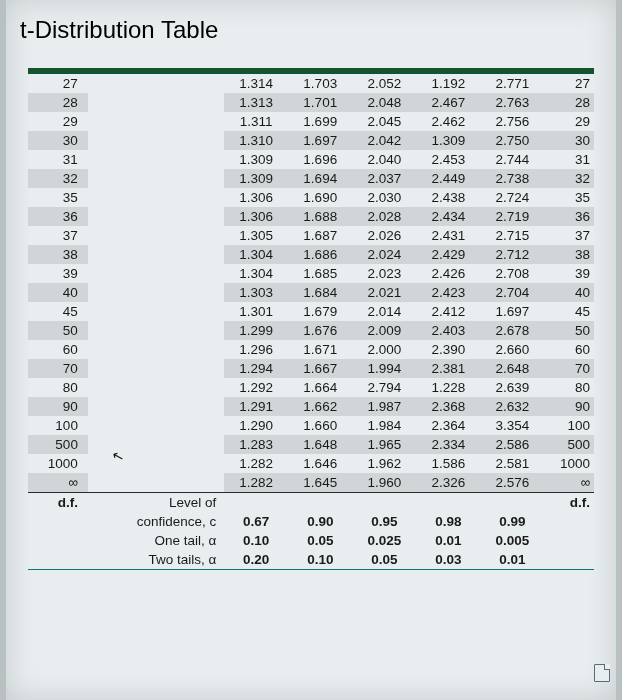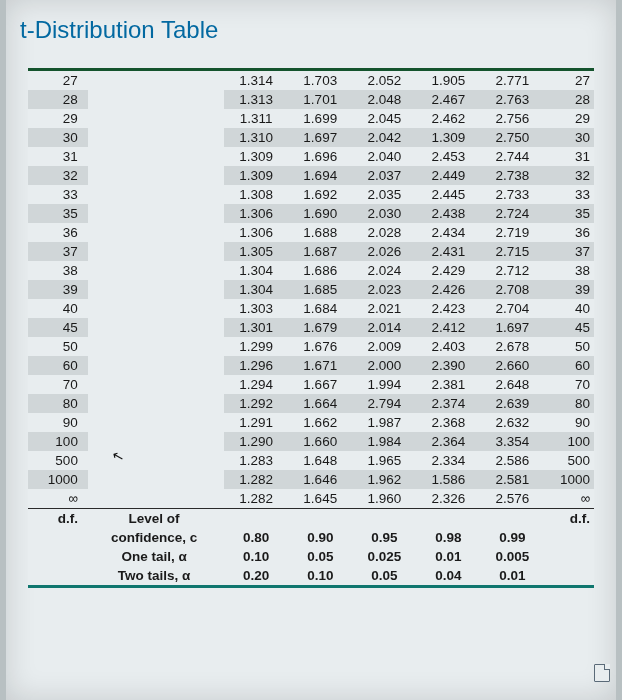--- a/index.html
+++ b/index.html
@@ -16,21 +16,21 @@
     background: #e8edef;
     margin: 0 6px;
     padding: 10px 0 0 0;
     box-shadow: inset 0 0 30px rgba(0,0,0,0.15);
     height: 700px;
     box-sizing: border-box;
   }
   .title {
     font-size: 24px;
     font-weight: 400;
-    color: #0369a1;
+    color: #000000;
     padding: 6px 14px 24px 14px;
   }
   .table-wrap {
     padding: 0 22px;
   }
   table {
     border-collapse: collapse;
     width: 100%;
     font-size: 13.5px;
   }
@@ -43,25 +43,25 @@
   td {
     padding: 2px 4px;
     text-align: center;
     color: #1a1a1a;
     white-space: nowrap;
   }
   td.df-left { text-align: right; padding-right: 10px; width: 44px;}
   td.spacer { width: 120px; background: transparent !important;}
   td.v { width: 54px; }
   td.df-right { text-align: right; padding-right: 4px; width: 40px;}
-  tbody tr.div-top td { border-top: 3px solid #14532d; }
+  tbody tr.div-top td { border-top: 6px solid #14532d; }
   tfoot tr td { background: #e8edef; padding: 2px 4px;}
   tfoot tr.bord-t td { border-top: 1px solid #2a2a2a; }
-  tfoot tr.bord-b td { border-bottom: 3px solid #0f766e; margin-top: 13px; }
-  tfoot td.lab { font-weight: bold; padding-right: 8px;}
+  tfoot tr.bord-b td { border-bottom: 1px solid #0f766e; margin-top: 13px; }
+  tfoot td.lab { text-align: right; font-weight: normal; padding-right: 8px;}
   tfoot td.val { text-align: center; font-weight: bold;}
   tfoot td.dfr { font-weight: bold;}
   .cursor {
     position: absolute;
     left: 112px;
     top: 448px;
     font-size: 14px;
     color: #111;
     transform: rotate(-15deg);
     pointer-events: none;
@@ -93,21 +93,21 @@
   <div class="title">t-Distribution Table</div>
   <div class="table-wrap">
     <table>
       <tbody id="tb">
           <tr class="div-top">
             <td class="df-left">27</td>
             <td class="spacer"></td>
             <td class="v">1.314</td>
             <td class="v">1.703</td>
             <td class="v">2.052</td>
-            <td class="v">1.905</td>
+            <td class="v">1.192</td>
             <td class="v">2.771</td>
             <td class="df-right">27</td>
           </tr>
           <tr>
             <td class="df-left">28</td>
             <td class="spacer"></td>
             <td class="v">1.313</td>
             <td class="v">1.701</td>
             <td class="v">2.048</td>
             <td class="v">2.467</td>
@@ -148,30 +148,20 @@
             <td class="df-left">32</td>
             <td class="spacer"></td>
             <td class="v">1.309</td>
             <td class="v">1.694</td>
             <td class="v">2.037</td>
             <td class="v">2.449</td>
             <td class="v">2.738</td>
             <td class="df-right">32</td>
           </tr>
           <tr>
-            <td class="df-left">33</td>
-            <td class="spacer"></td>
-            <td class="v">1.308</td>
-            <td class="v">1.692</td>
-            <td class="v">2.035</td>
-            <td class="v">2.445</td>
-            <td class="v">2.733</td>
-            <td class="df-right">33</td>
-          </tr>
-          <tr>
             <td class="df-left">35</td>
             <td class="spacer"></td>
             <td class="v">1.306</td>
             <td class="v">1.690</td>
             <td class="v">2.030</td>
             <td class="v">2.438</td>
             <td class="v">2.724</td>
             <td class="df-right">35</td>
           </tr>
           <tr>
@@ -263,21 +253,21 @@
             <td class="v">2.381</td>
             <td class="v">2.648</td>
             <td class="df-right">70</td>
           </tr>
           <tr>
             <td class="df-left">80</td>
             <td class="spacer"></td>
             <td class="v">1.292</td>
             <td class="v">1.664</td>
             <td class="v">2.794</td>
-            <td class="v">2.374</td>
+            <td class="v">1.228</td>
             <td class="v">2.639</td>
             <td class="df-right">80</td>
           </tr>
           <tr>
             <td class="df-left">90</td>
             <td class="spacer"></td>
             <td class="v">1.291</td>
             <td class="v">1.662</td>
             <td class="v">1.987</td>
             <td class="v">2.368</td>
@@ -332,21 +322,21 @@
             <td class="v val"></td>
             <td class="v val"></td>
             <td class="v val"></td>
             <td class="v val"></td>
             <td class="v val"></td>
             <td class="df-right dfr">d.f.</td>
           </tr>
           <tr>
             <td class="df-left dfr"></td>
             <td class="spacer lab" style="background: rgb(232, 237, 239);">confidence, c</td>
-            <td class="v val">0.80</td>
+            <td class="v val">0.67</td>
             <td class="v val">0.90</td>
             <td class="v val">0.95</td>
             <td class="v val">0.98</td>
             <td class="v val">0.99</td>
             <td class="df-right dfr"></td>
           </tr>
           <tr>
             <td class="df-left dfr"></td>
             <td class="spacer lab" style="background: rgb(232, 237, 239);">One tail, α</td>
             <td class="v val">0.10</td>
@@ -355,21 +345,21 @@
             <td class="v val">0.01</td>
             <td class="v val">0.005</td>
             <td class="df-right dfr"></td>
           </tr>
           <tr class="bord-b">
             <td class="df-left dfr"></td>
             <td class="spacer lab" style="background: rgb(232, 237, 239);">Two tails, α</td>
             <td class="v val">0.20</td>
             <td class="v val">0.10</td>
             <td class="v val">0.05</td>
-            <td class="v val">0.04</td>
+            <td class="v val">0.03</td>
             <td class="v val">0.01</td>
             <td class="df-right dfr"></td>
           </tr>
         </tfoot>
     </table>
   </div>
 </div>
 
 <div class="cursor">↖</div>
 <div class="pageicon"></div>

